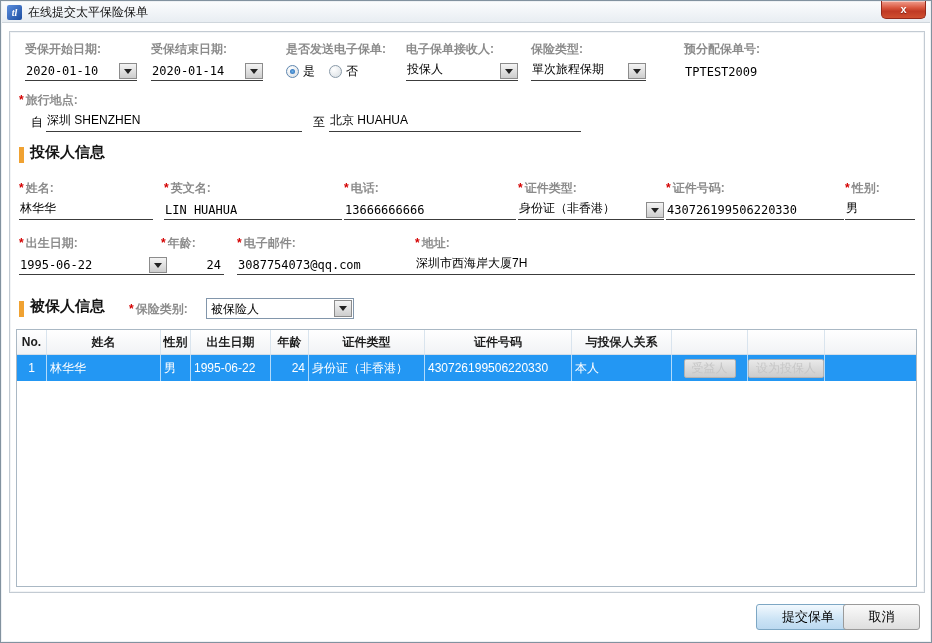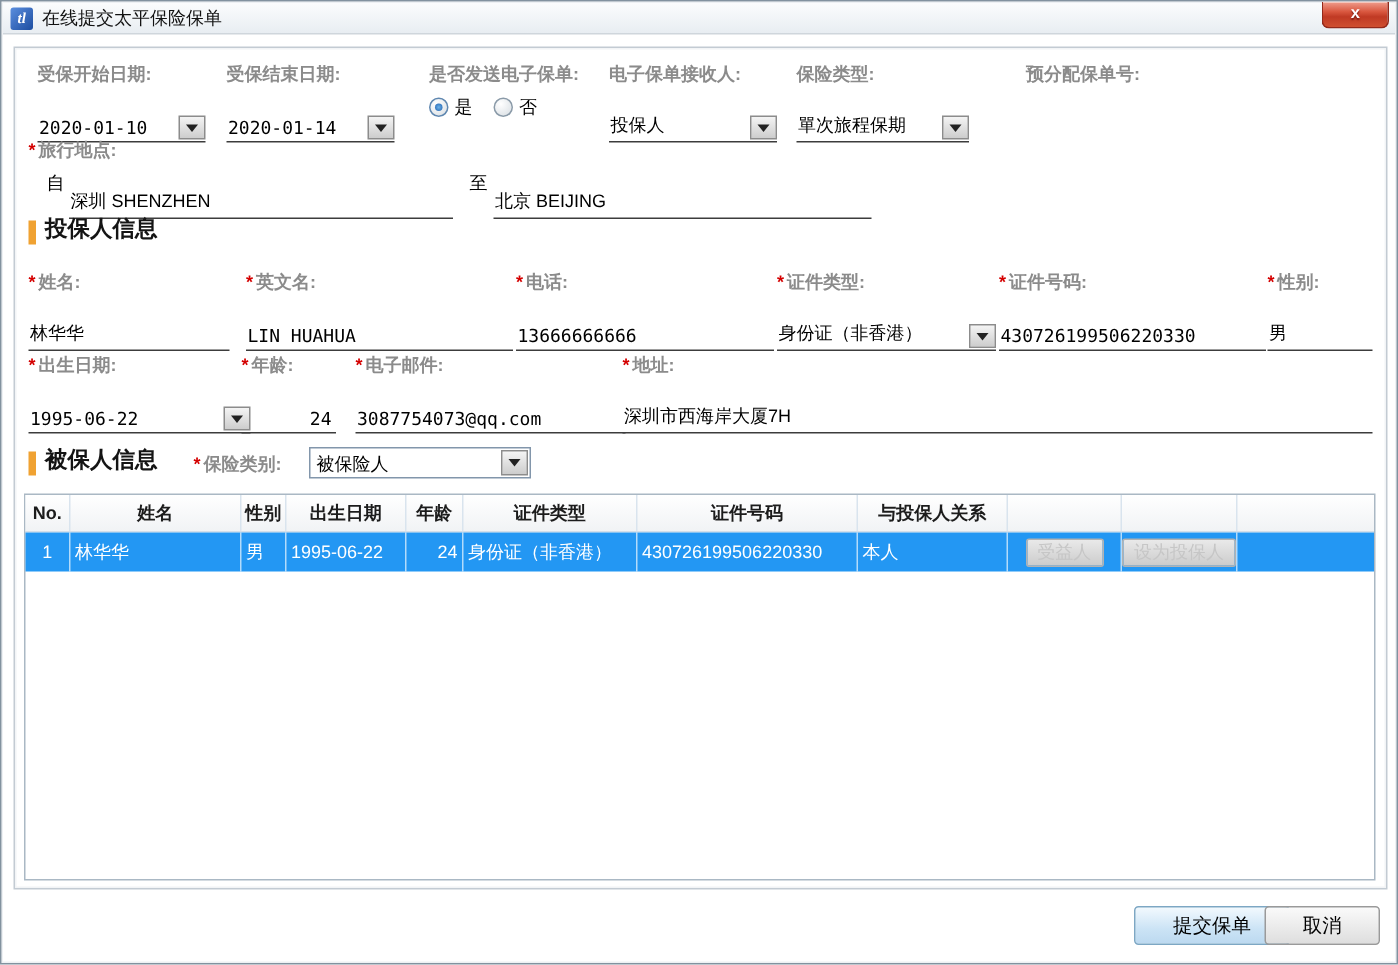--- a/index.html
+++ b/index.html
@@ -20,21 +20,21 @@
               background:linear-gradient(#f0a090 0%, #d9573f 40%, #c03a24 60%, #cf4f30 100%);
               color:#fff; font:bold 11px "Liberation Sans", sans-serif; text-align:center;
               line-height:17px; text-shadow:0 1px 1px #7d1d10; cursor:pointer;
               box-shadow:inset 0 1px 0 rgba(255,255,255,.45); }
   
   .panel { position:absolute; left:8px; top:30px; width:916px; height:562px;
            border:1px solid #c3cbd3; background:#fff; box-shadow:0 1px 0 #fff, 0 0 0 1px #f2f4f6 inset; }
   .fld { position:absolute; }
   .lbl { font-weight:bold; font-size:12px; color:#8b8b8b; white-space:nowrap; height:16px; }
   .star { color:#d40000; font-weight:bold; margin-right:2px; }
-  .ctl { position:relative; margin-top:18px; height:20px; border-bottom:1px solid #3c3c3c; }
+  .ctl { position:relative; margin-top:4px; height:20px; border-bottom:1px solid #3c3c3c; }
   .ctl.noline { border-bottom:none; }
   .ctl .txt { position:absolute; left:1px; bottom:2px; font-size:12px; color:#000; white-space:nowrap; }
   .ctl .txt.r { left:auto; right:3px; }
   .mono { font-family:"DejaVu Sans Mono", monospace; font-size:12px; }
   .ddbtn { position:absolute; right:0; bottom:1px; width:18px; height:16px;
            background:linear-gradient(#f4f4f4,#cdcdcd); border:1px solid #8c8c8c;
            display:flex; align-items:center; justify-content:center; cursor:pointer; }
   .tri { width:0; height:0; border-left:4px solid transparent; border-right:4px solid transparent;
          border-top:5px solid #222; }
   .plain { font-size:12px; color:#000; white-space:nowrap; }
@@ -140,35 +140,38 @@
       <div class="ctl">
         <span class="txt">投保人</span>
         <span class="ddbtn">
             <i class="tri"></i>
           </span>
       </div>
     </div>
 
     <div class="fld" style="left:674px; top:9px; width:140px">
       <div class="lbl">预分配保单号:</div>
+      <div class="ctl noline">
+          <span class="txt mono">TPTEST2009</span>
+        </div>
     </div>
 
     <div class="fld" style="left:9px; top:60px">
       <div class="lbl"><span class="star">*</span><span>旅行地点:</span></div>
     </div>
     <span class="plain" style="position:absolute; left:21px; top:82px">自</span>
     <div class="fld" style="left:36px; top:76px; width:256px">
       <div class="ctl">
         <span class="txt">深圳 SHENZHEN</span>
       </div>
     </div>
     <span class="plain" style="position:absolute; left:303px; top:82px">至</span>
     <div class="fld" style="left:319px; top:76px; width:252px">
       <div class="ctl">
-        <span class="txt">北京 BEIJING</span>
+        <span class="txt">北京 HUAHUA</span>
       </div>
     </div>
 
     <div class="secbar" style="left:9px; top:115px"></div>
     <div class="sectitle" style="left:20px; top:111px">投保人信息</div>
 
     <div class="fld" style="left:9px; top:148px; width:134px">
       <div class="lbl"><span class="star">*</span><span>姓名:</span></div>
       <div class="ctl">
           <span class="txt">林华华</span>

